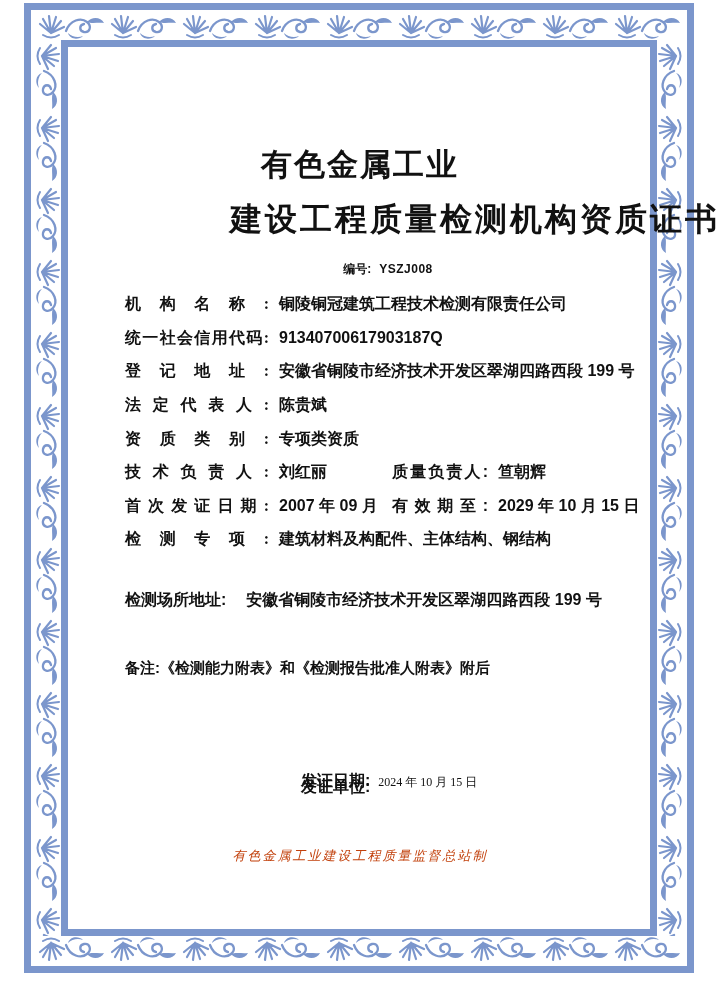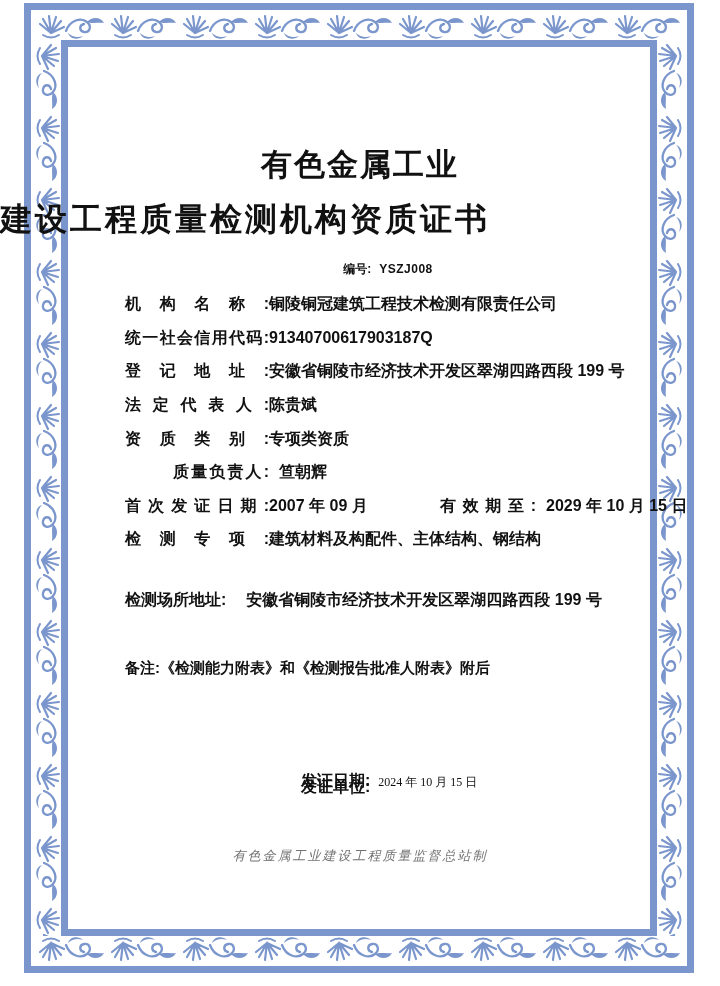--- a/index.html
+++ b/index.html
@@ -15,43 +15,43 @@
     border:7px solid var(--accent,#7b96cc);background:#ffffff;}
   .band-top{position:absolute;top:4px;left:4px;right:4px;height:26px;}
   .band-bottom{position:absolute;bottom:4px;left:4px;right:4px;height:26px;transform:scaleY(-1);}
   .band-left{position:absolute;left:4px;top:30px;bottom:30px;width:26px;}
   .band-right{position:absolute;right:4px;top:30px;bottom:30px;width:26px;transform:scaleX(-1);}
   svg.orn{display:block;width:100%;height:100%;color:var(--accent,#7b96cc);}
   .defs-holder{position:absolute;width:0;height:0;overflow:hidden;}
   
   .title1{position:absolute;left:0;right:0;top:144px;text-align:center;
     font-size:31px;font-weight:700;letter-spacing:2px;}
-  .title2{position:absolute;left:0;right:0;top:198px;text-align:left;
+  .title2{position:absolute;left:0;right:0;top:198px;text-align:right;
     font-size:32px;font-weight:700;letter-spacing:3px;}
   .serial{position:absolute;left:0;right:0;top:261px;text-align:center;
     font-size:12px;font-weight:700;text-indent:56px;}
   .serial .sv{margin-left:8px;letter-spacing:0.5px;}
   .fields{position:absolute;left:125px;top:288px;right:60px;}
   .frow{height:33.6px;display:flex;align-items:center;white-space:nowrap;
     font-size:16px;font-weight:700;}
   .flabel{display:inline-block;width:144px;text-align:justify;
-    text-align-last:justify;flex:none;}
+    text-align-last:justify;margin-right:10px;flex:none;font-family:Liberation Serif, serif;}
   .flabel2{display:inline-block;width:96px;text-align:justify;
-    text-align-last:justify;margin-right:10px;flex:none;margin-left:48px;}
+    text-align-last:justify;margin-right:10px;flex:none;}
   .pair1{display:inline-flex;align-items:center;width:267px;flex:none;}
   .site{position:absolute;left:125px;top:590px;font-size:16px;font-weight:700;white-space:nowrap;}
   .site .slabel{margin-right:20px;}
   .remark{position:absolute;left:125px;top:659px;font-size:15px;font-weight:700;white-space:nowrap;}
   .issuer{position:absolute;left:301px;top:777px;font-size:16px;font-weight:700;}
   .issue-date{position:absolute;left:301px;top:771px;font-size:16px;font-weight:700;white-space:nowrap;}
   .date-value{font-family:"Liberation Serif","DejaVu Serif",serif;
     font-weight:400;font-size:12px;margin-left:8px;}
   .footer-note{position:absolute;left:0;right:0;top:847px;text-align:center;
     font-family:Liberation Mono, monospace;font-style:italic;
-    font-size:13px;letter-spacing:2px;color:#737373;}
+    font-size:13px;letter-spacing:2px;color:#c2410c;}
 </style>
 </head>
 <body>
 
 <div class="page">
 
   <svg class="defs-holder" aria-hidden="true">
     <defs>
       <g id="motif" fill="none" stroke="currentColor">
         <path d="M16 19 L5 10 M16 19 L8 5 M16 19 L14 2 M16 19 L21 3 M16 19 L26 7 M16 19 L29 13" stroke-width="2.2" stroke-linecap="round"></path>
@@ -149,20 +149,24 @@
     </div>
     <div class="frow">
       <span class="flabel">法定代表人:</span>
       <span class="fvalue">陈贵斌</span>
     </div>
     <div class="frow">
       <span class="flabel">资质类别:</span>
       <span class="fvalue">专项类资质</span>
     </div>
     <div class="frow">
+      <span class="pair1">
+        <span class="flabel">技术负责人:</span>
+        <span class="fvalue">刘红丽</span>
+      </span>
       <span class="flabel2">质量负责人:</span>
       <span class="fvalue">笪朝辉</span>
     </div>
     <div class="frow">
       <span class="pair1">
         <span class="flabel">首次发证日期:</span>
         <span class="fvalue">2007 年 09 月</span>
       </span>
       <span class="flabel2">有效期至:</span>
       <span class="fvalue">2029 年 10 月 15 日</span>

